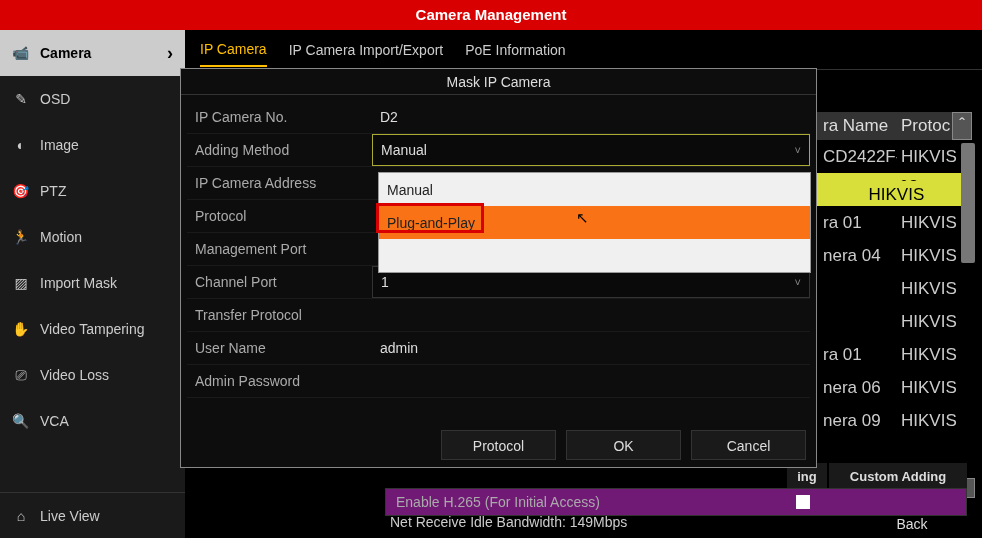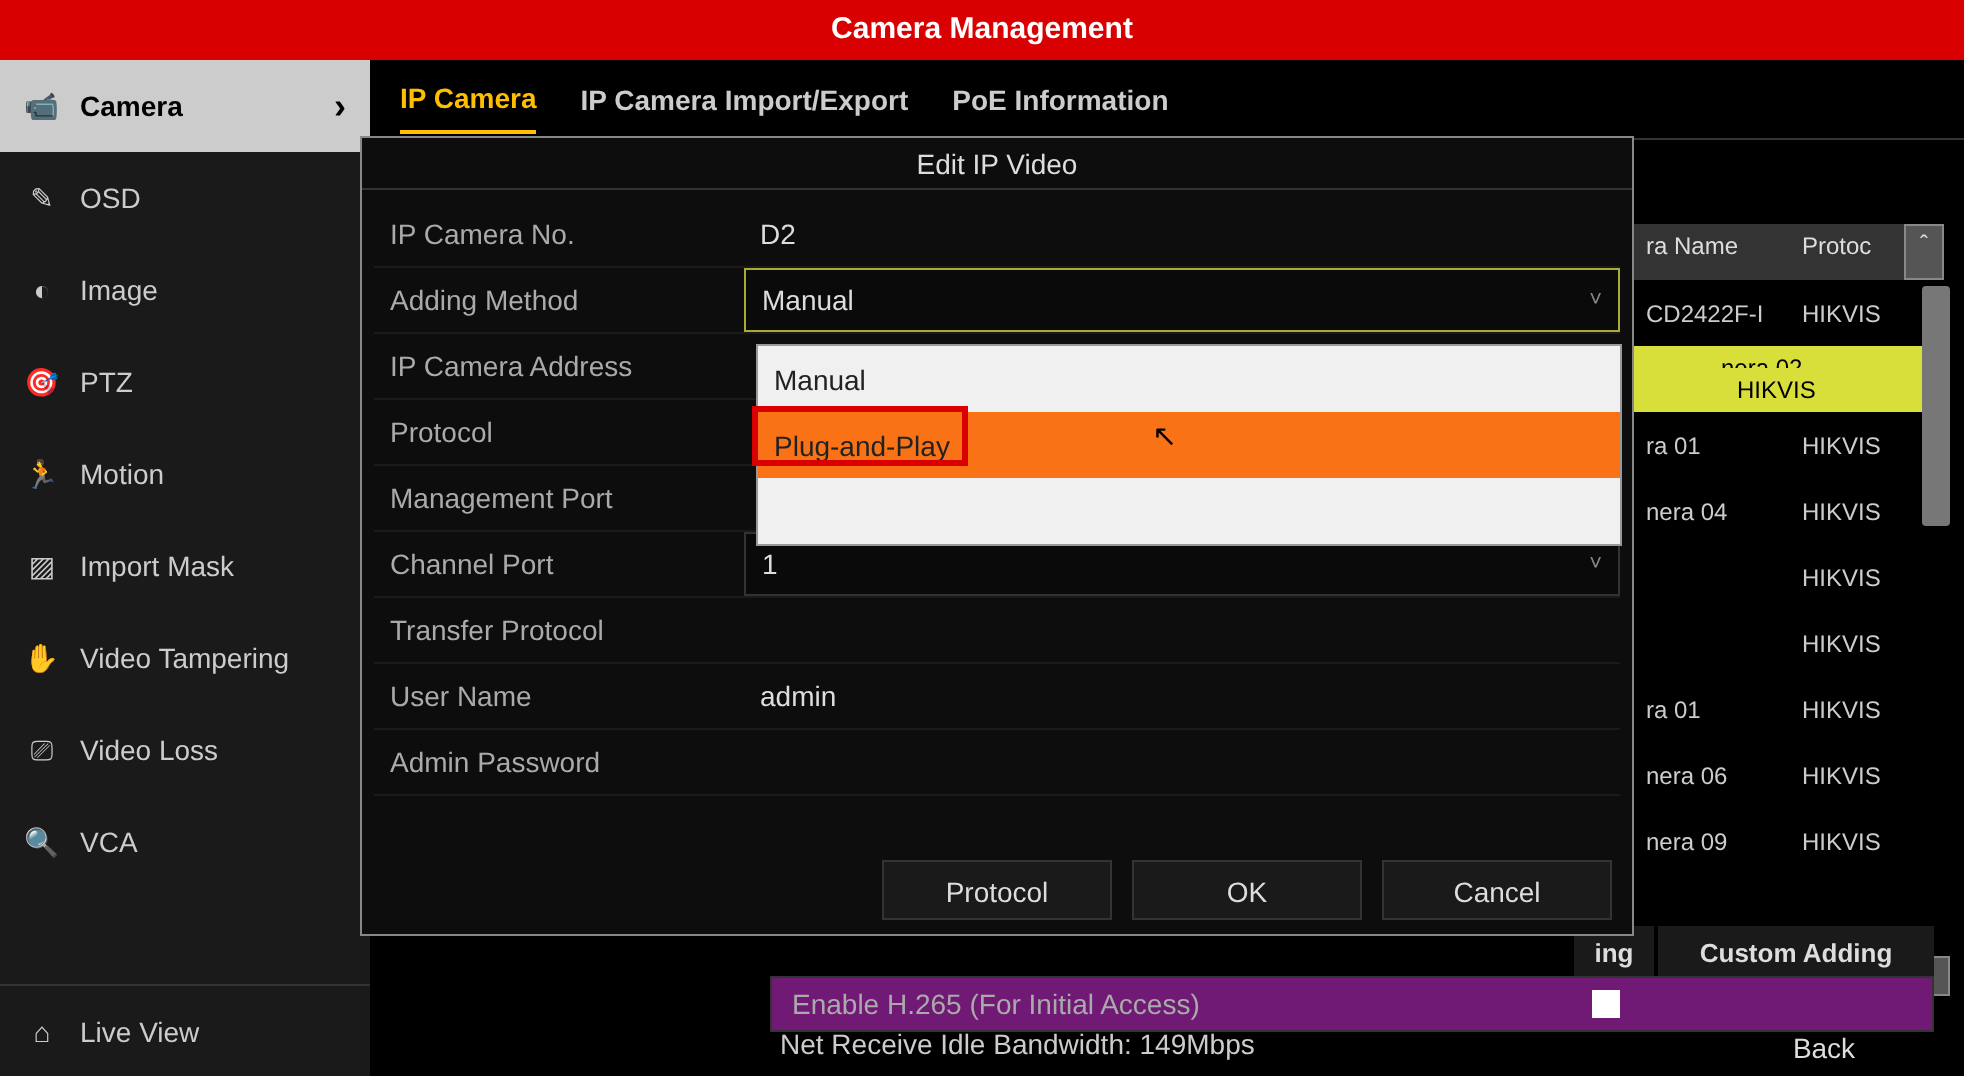--- a/index.html
+++ b/index.html
@@ -77,37 +77,36 @@
       display: flex;
       align-items: center;
       padding: 0 15px;
       gap: 22px;
       border-bottom: 1px solid #333;
     }
     .tab {
       color: #ccc;
       cursor: pointer;
       padding: 8px 0;
-      font-weight: bold;
     }
     .tab.active {
       color: #ffbf00;
       border-bottom: 2px solid #ffbf00;
     }
     .content-body {
       flex: 1;
       position: relative;
       padding: 0 0 0 0;
     }
     .bg-table {
       position: absolute;
       right: 10px;
       top: 42px;
       width: 155px;
-      font-size: 12px;
+      font-size: 17px;
     }
     .bg-table-header {
       height: 28px;
       display: flex;
       background: #333;
       color: #ddd;
     }
     .bg-table-header .col1 { width: 80px; padding: 4px 6px; }
     .bg-table-header .col2 { width: 55px; padding: 4px 4px; }
     .bg-table-header .scroll-up {
@@ -428,21 +427,21 @@
       </div>
       <div class="bandwidth-row">
         <span>Net Receive Idle Bandwidth: 149Mbps</span>
       </div>
       <div class="back-btn">Back</div>
     </div>
   </div>
 </div>
 
 <div class="dialog">
-  <div class="dialog-title">Edit IP Video</div>
+  <div class="dialog-title">Mask IP Camera</div>
   <div class="dialog-body">
     <div class="form-row">
       <div class="form-label">IP Camera No.</div>
       <div class="form-value">D2</div>
     </div>
     <div class="form-row">
       <div class="form-label">Adding Method</div>
       <div class="form-value select highlighted">Manual</div>
     </div>
     <div class="form-row">

